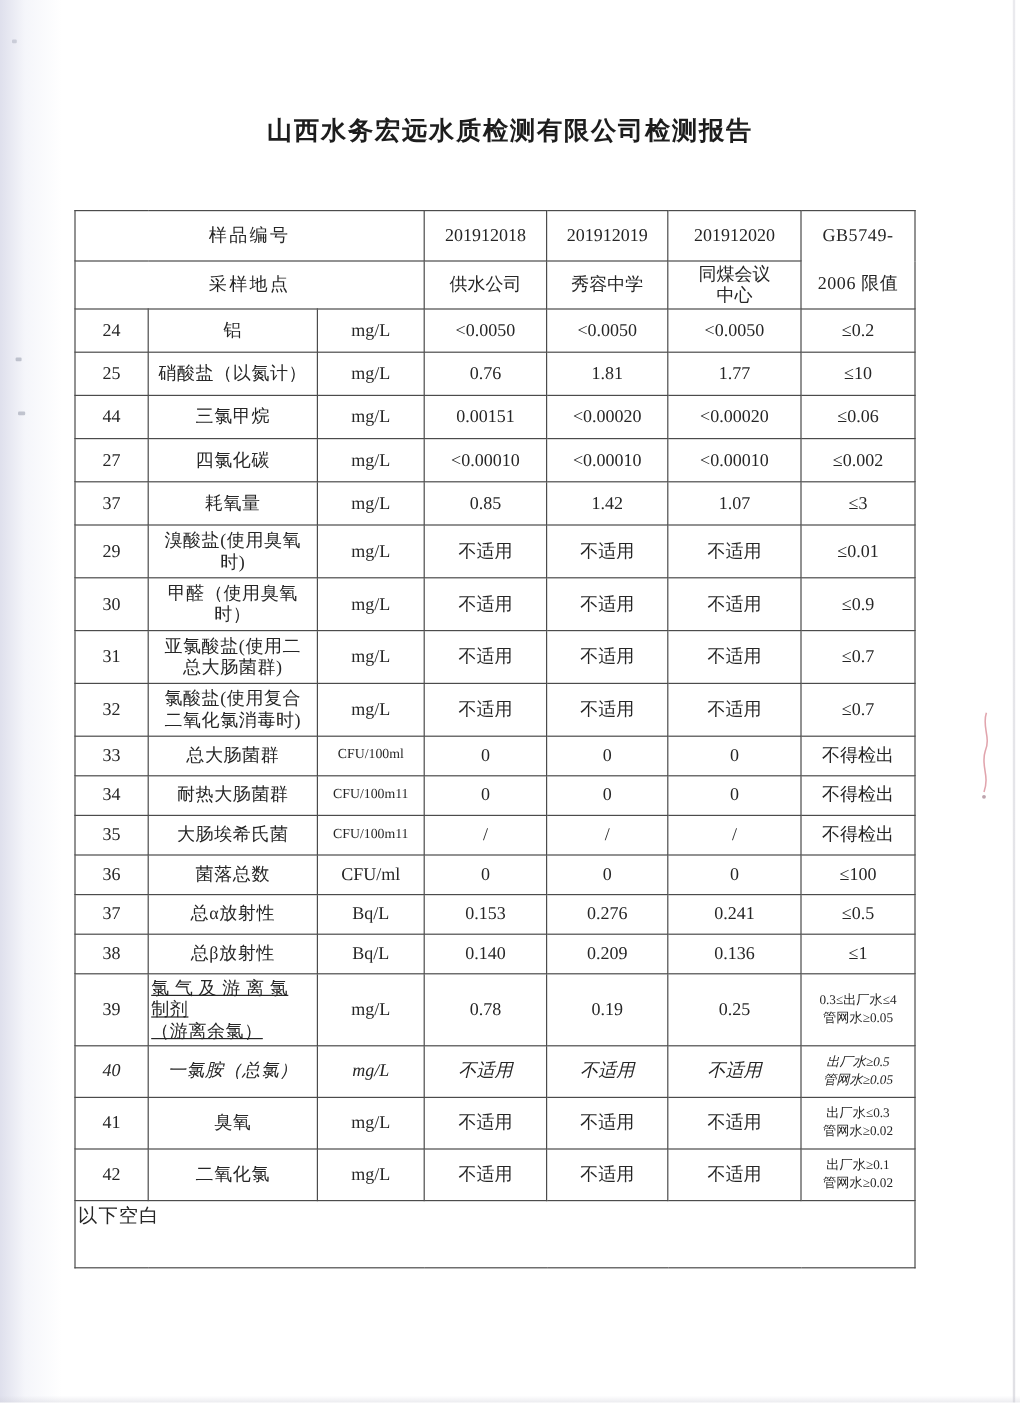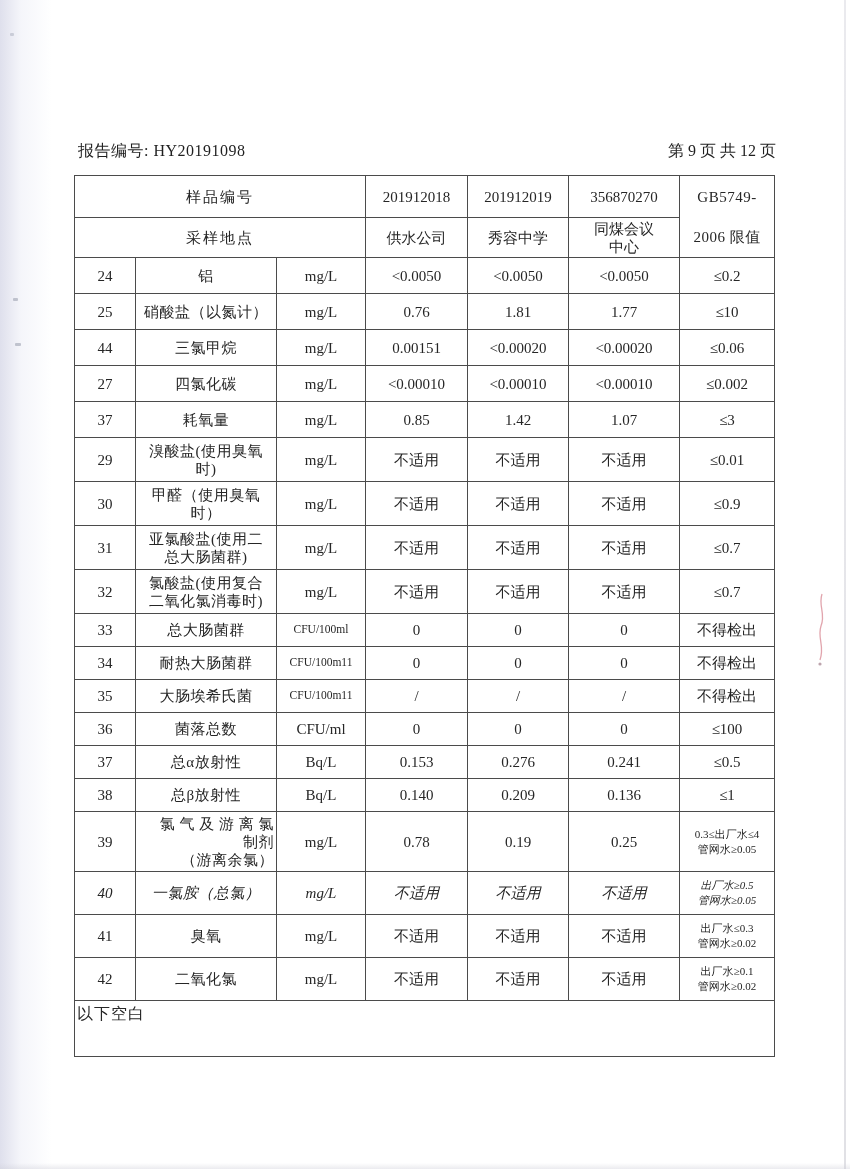--- a/index.html
+++ b/index.html
@@ -43,41 +43,41 @@
   }
   .meta{
     position:absolute;top:141px;left:78px;width:698px;
     display:flex;justify-content:space-between;align-items:baseline;
     font-size:16px;color:#1f1f1f;
   }
   .meta .left{letter-spacing:.5px;}
 
   
   table.report{
-    position:absolute;left:74px;top:175px;width:700px;
+    position:absolute;left:62px;top:175px;width:700px;
     border-collapse:collapse;table-layout:fixed;
     color:#262626;
   }
   table.report td{
     border:1px solid #4b4b4b;
     text-align:center;vertical-align:middle;
     font-size:15px;line-height:1.2;
     padding:0 2px;overflow:hidden;
   }
   tr.hr1{height:42px;}
   tr.hr2{height:40px;}
   .merged-label{letter-spacing:2px;}
   .sample-id{font-size:15px;}
   .loc{white-space:pre-line;}
   .limit-head{font-size:15px;padding:0;}
   .limit-head span{display:block;line-height:40px;letter-spacing:.5px;}
 
   td.c-no{font-size:15px;}
   td.c-name{text-align:left;padding-left:8px;white-space:pre-line;line-height:1.3;letter-spacing:.5px;}
-  td.c-name.center{text-align:right;padding-left:2px;}
+  td.c-name.center{text-align:left;padding-left:2px;text-decoration:underline;}
   td.c-unit{font-size:14px;}
   td.c-unit.small-unit{font-size:11.5px;letter-spacing:0;}
   td.c-val{font-size:15px;}
   td.c-limit{font-size:15px;}
   td.c-limit.small{font-size:11px;white-space:pre-line;line-height:1.35;padding:0 1px;}
 
   tr.blank-row td{
     text-align:left;vertical-align:top;
     padding:3px 0 0 2px;font-size:16px;height:52px;letter-spacing:1px;
   }
@@ -91,45 +91,39 @@
   <div class="right-edge-line"></div>
   <div class="bottom-edge-shade"></div>
   <div class="speck s1"></div>
   <div class="speck s2"></div>
   <div class="speck s3"></div>
   <svg class="red-mark" viewBox="0 0 22 84">
     <path d="M10,4 C6,16 14,24 9,36 C5,48 13,56 8,70" stroke="#c04455" stroke-width="1.3" fill="none" opacity="0.8"></path>
     <circle cx="8" cy="74" r="1.6" fill="#774455" opacity="0.8"></circle>
   </svg>
 
-
-  <div class="meta">
-    <span class="left">
-      <span>报告编号:</span>
-      <span>HY20191098</span>
-    </span>
-    <span class="right">第 9 页 共 12 页</span>
-  </div>
+  <div class="title">山西水务宏远水质检测有限公司检测报告</div>
+
 
   <table class="report">
     <colgroup>
       <col style="width:61px">
         <col style="width:141px">
         <col style="width:89px">
       <col style="width:102px">
         <col style="width:101px">
         <col style="width:111px">
       <col style="width:95px">
     </colgroup>
     <thead>
       <tr class="hr1">
         <td colspan="3" class="merged-label">样品编号</td>
         <td class="sample-id">201912018</td>
         <td class="sample-id">201912019</td>
-        <td class="sample-id">356870270</td>
+        <td class="sample-id">201912020</td>
         <td rowspan="2" class="limit-head">
           <span>GB5749-</span>
           <span>2006 限值</span>
         </td>
       </tr>
       <tr class="hr2">
         <td colspan="3" class="merged-label">采样地点</td>
         <td class="loc">供水公司</td>
         <td class="loc">秀容中学</td>
         <td class="loc">同煤会议

